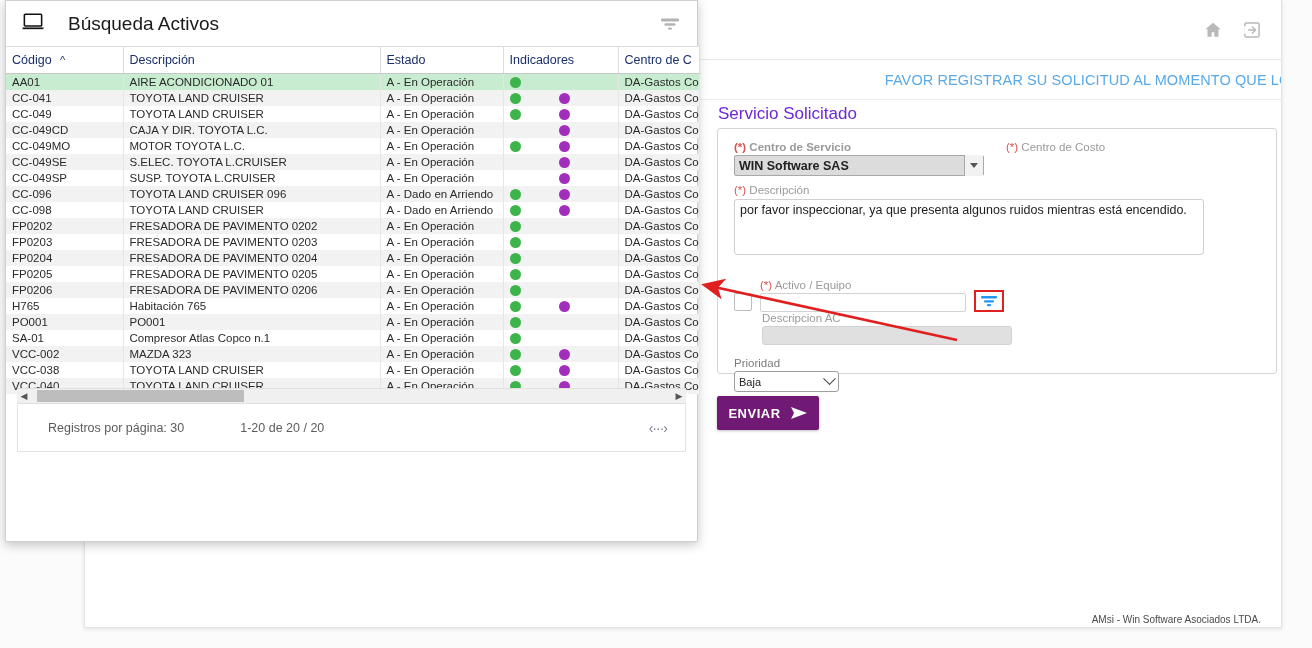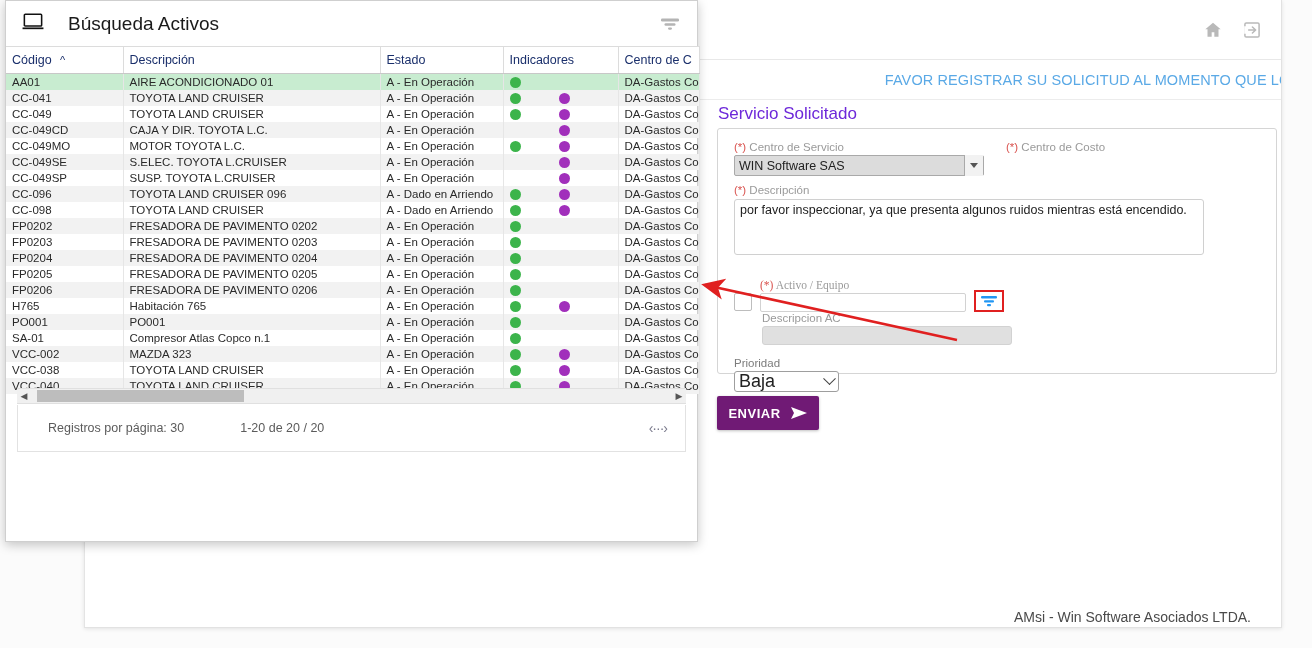--- a/index.html
+++ b/index.html
@@ -47,21 +47,21 @@
   .form-wrap { position: absolute; left: 632px; top: 104px; width: 560px; }
   .form-legend { font-size: 17px; color: #6d28d9; margin: 0 0 4px 1px; }
   .fieldset {
     border: 1px solid #d5d5d5; border-radius: 3px;
     padding: 12px 16px 14px 16px; background: #fff;
     height: 246px; position: relative;
   }
   .lbl { font-size: 11.5px; color: #9a9a9a; margin-bottom: 2px; display: block; }
   .req { color: #d9534f; }
   .row2 { display: flex; gap: 22px; }
-  .col-a { width: 250px; }
+  .col-a { width: 250px; font-weight: bold; }
   .col-b { width: 250px; }
 
   .sel {
     width: 100%; height: 21px; font-size: 12.5px; color: #222;
     border: 1px solid #a9a9a9; border-radius: 2px;
     background: #ffffff; padding: 0 22px 0 4px;
     position: relative; display: flex; align-items: center;
     font-family: "Liberation Sans", sans-serif;
   }
   .sel.grey { background: #dcdcdc; }
@@ -81,54 +81,54 @@
     width: 100%; height: 56px; margin-top: 1px;
     border: 1px solid #d0d0d0; border-radius: 3px;
     font-size: 12.5px; color: #1c1c1c; padding: 3px 5px;
     font-family: "Liberation Sans", sans-serif; resize: none; background: #fff;
     line-height: 15px;
   }
   .desc-block { margin-top: 8px; width: 470px; }
 
   .activo-row { display: flex; align-items: flex-end; gap: 8px; margin-top: 20px; }
   .cbx { width: 18px; height: 18px; border: 1px solid #bdbdbd; background: #fff; border-radius: 2px; margin-bottom: 1px; }
-  .activo-field { width: 206px; font-family: Liberation Serif, serif; }
+  .activo-field { width: 206px; }
   .ainput {
     width: 100%; height: 19px; border: 1px solid #d2d2d2; border-radius: 2px;
     background: #fff;
   }
   .filter-btn-hl {
     border: 2px solid #e02020; width: 30px; height: 22px;
     display: flex; align-items: center; justify-content: center; margin-bottom: 0px;
   }
 
   .descac { margin-left: 28px; width: 250px; }
   .descac .ro {
     width: 100%; height: 19px; background: #e0e0e0;
     border: 1px solid #d2d2d2; border-radius: 3px;
   }
   .prio { margin-top: 12px; width: 105px; }
   .prio-sel {
     width: 105px; height: 21px; border: 1px solid #9e9e9e; border-radius: 3px;
-    background: #fff; font-size: 18px; color: #222; padding: 0 4px;
+    background: #fff; font-size: 11px; color: #222; padding: 0 4px;
     display: flex; align-items: center; justify-content: space-between;
   }
   .chev { width: 9px; height: 9px; border-right: 1.6px solid #444; border-bottom: 1.6px solid #444; transform: rotate(45deg) translate(-2px,-2px); }
 
   .enviar {
     margin-top: 22px; width: 102px; height: 34px; background: #701a75;
     color: #fff; border: none; border-radius: 2px; font-size: 13px;
     font-weight: bold; letter-spacing: .5px; display: flex; align-items: center;
     justify-content: center; gap: 9px; cursor: pointer;
     box-shadow: 0 1px 3px rgba(0,0,0,.25); font-family: "Liberation Sans", sans-serif;
   }
 
   .footer-note {
-    position: absolute; right: 30px; bottom: 2px;
-    font-size: 14px; color: #4a4a4a;
+    position: absolute; right: 20px; bottom: 2px;
+    font-size: 10px; color: #4a4a4a;
   }
 
   
   .dialog {
     position: absolute; left: 5px; top: 0px; width: 693px; height: 542px;
     background: #ffffff; border: 1px solid #cfcfcf;
     box-shadow: 0 3px 10px rgba(0,0,0,.22);
   }
   .dlg-head { height: 45px; display: flex; align-items: center; padding: 0 14px 0 16px; }
   .dlg-title { font-size: 19px; color: #1a1a1a; margin-left: 24px; }

